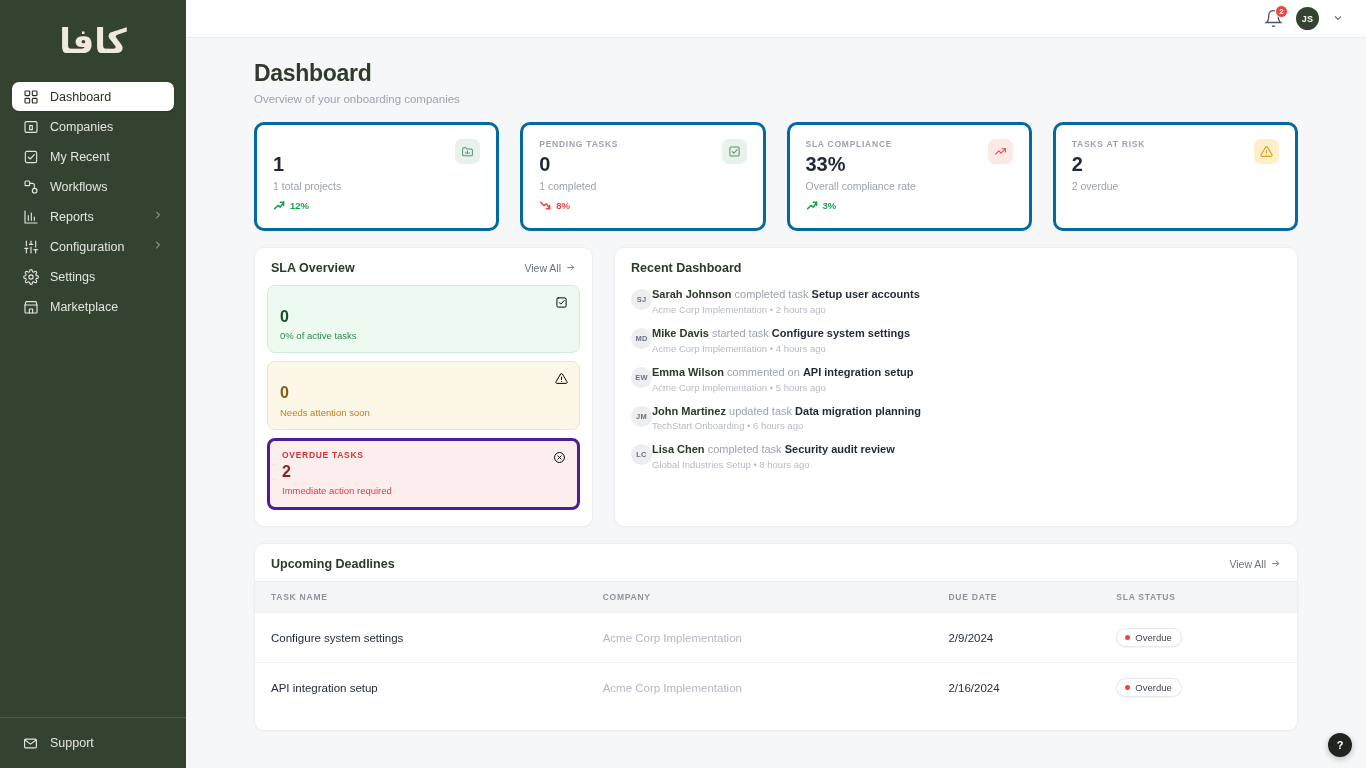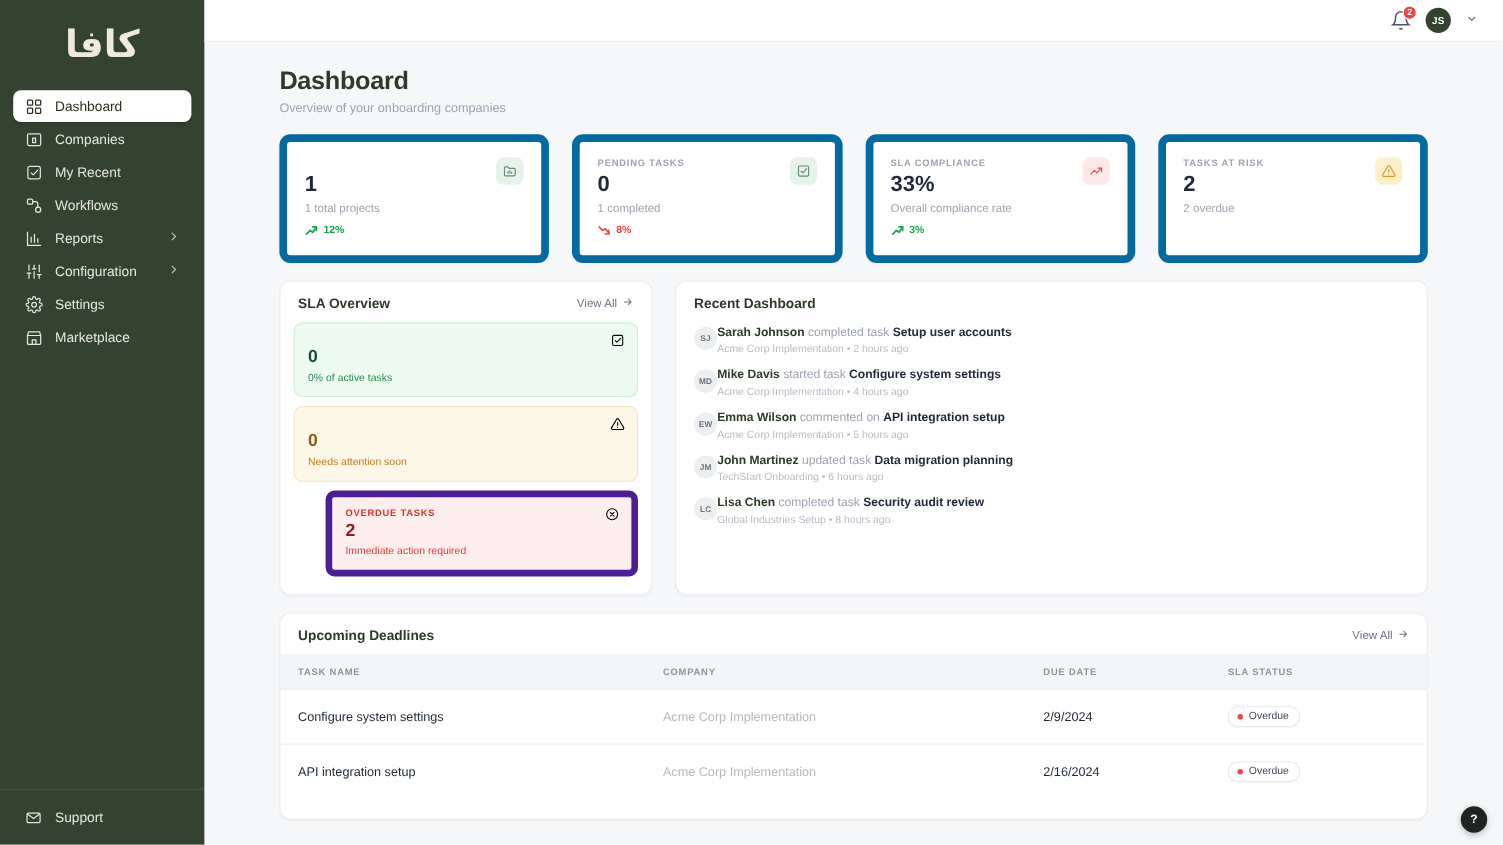--- a/index.html
+++ b/index.html
@@ -87,21 +87,21 @@
 
   .content { padding: 22px 68px 0 68px; }
 
   .page-title { font-size: 23px; font-weight: 700; color: #2f3b2a; letter-spacing: -.3px; }
   .page-sub { font-size: 11.5px; color: #9ca3af; margin-top: 6px; }
 
   
   .kpi-row { display: flex; gap: 21px; margin-top: 17px; }
   .kpi {
     flex: 1 1 0; background: #fff;
-    border: 7px solid #0369a1; border-radius: 10px;
+    border: 3px solid #0369a1; border-radius: 10px;
     padding: 14px 16px 16px 16px;
     min-height: 91px;
     display: flex; justify-content: space-between;
     box-shadow: 0 1px 2px rgba(16,24,40,.03);
   }
   .kpi-label {
     font-size: 8.5px; letter-spacing: .75px; font-weight: 600;
     color: #9ca3af; text-transform: uppercase; min-height: 11px;
   }
   .kpi-value { font-size: 20px; font-weight: 700; color: #1f2937; margin-top: 3px; line-height: 1.1; }
@@ -135,21 +135,21 @@
   }
 
   .sla-panel { width: 339px; flex: 0 0 339px; padding-bottom: 16px; }
   .sla-list { padding: 0 12px; display: flex; flex-direction: column; gap: 8px; }
   .sla-card {
     border-radius: 8px; padding: 9px 12px 11px 12px;
     position: relative; min-height: 58px;
   }
   .sla-card.ok   { background: #edfaf0; border: 1px solid #cdeed7; }
   .sla-card.warn { background: #fdf7e8; border: 1px solid #f5e3bb; }
-  .sla-card.bad  { background: #fdeeee; border: 6px solid #4c1d95; margin-left: 29px; }
+  .sla-card.bad  { background: #fdeeee; border: 3px solid #4c1d95; }
   .sla-label {
     font-size: 8.5px; letter-spacing: .7px; font-weight: 700;
     text-transform: uppercase; min-height: 11px;
   }
   .sla-card.ok .sla-label { color: #1d7a3f; }
   .sla-card.warn .sla-label { color: #b8761a; }
   .sla-card.bad .sla-label { color: #d13636; }
   .sla-value { font-size: 16px; font-weight: 700; margin-top: 2px; line-height: 1.15; }
   .sla-card.ok .sla-value { color: #12502a; }
   .sla-card.warn .sla-value { color: #8a5a10; }

